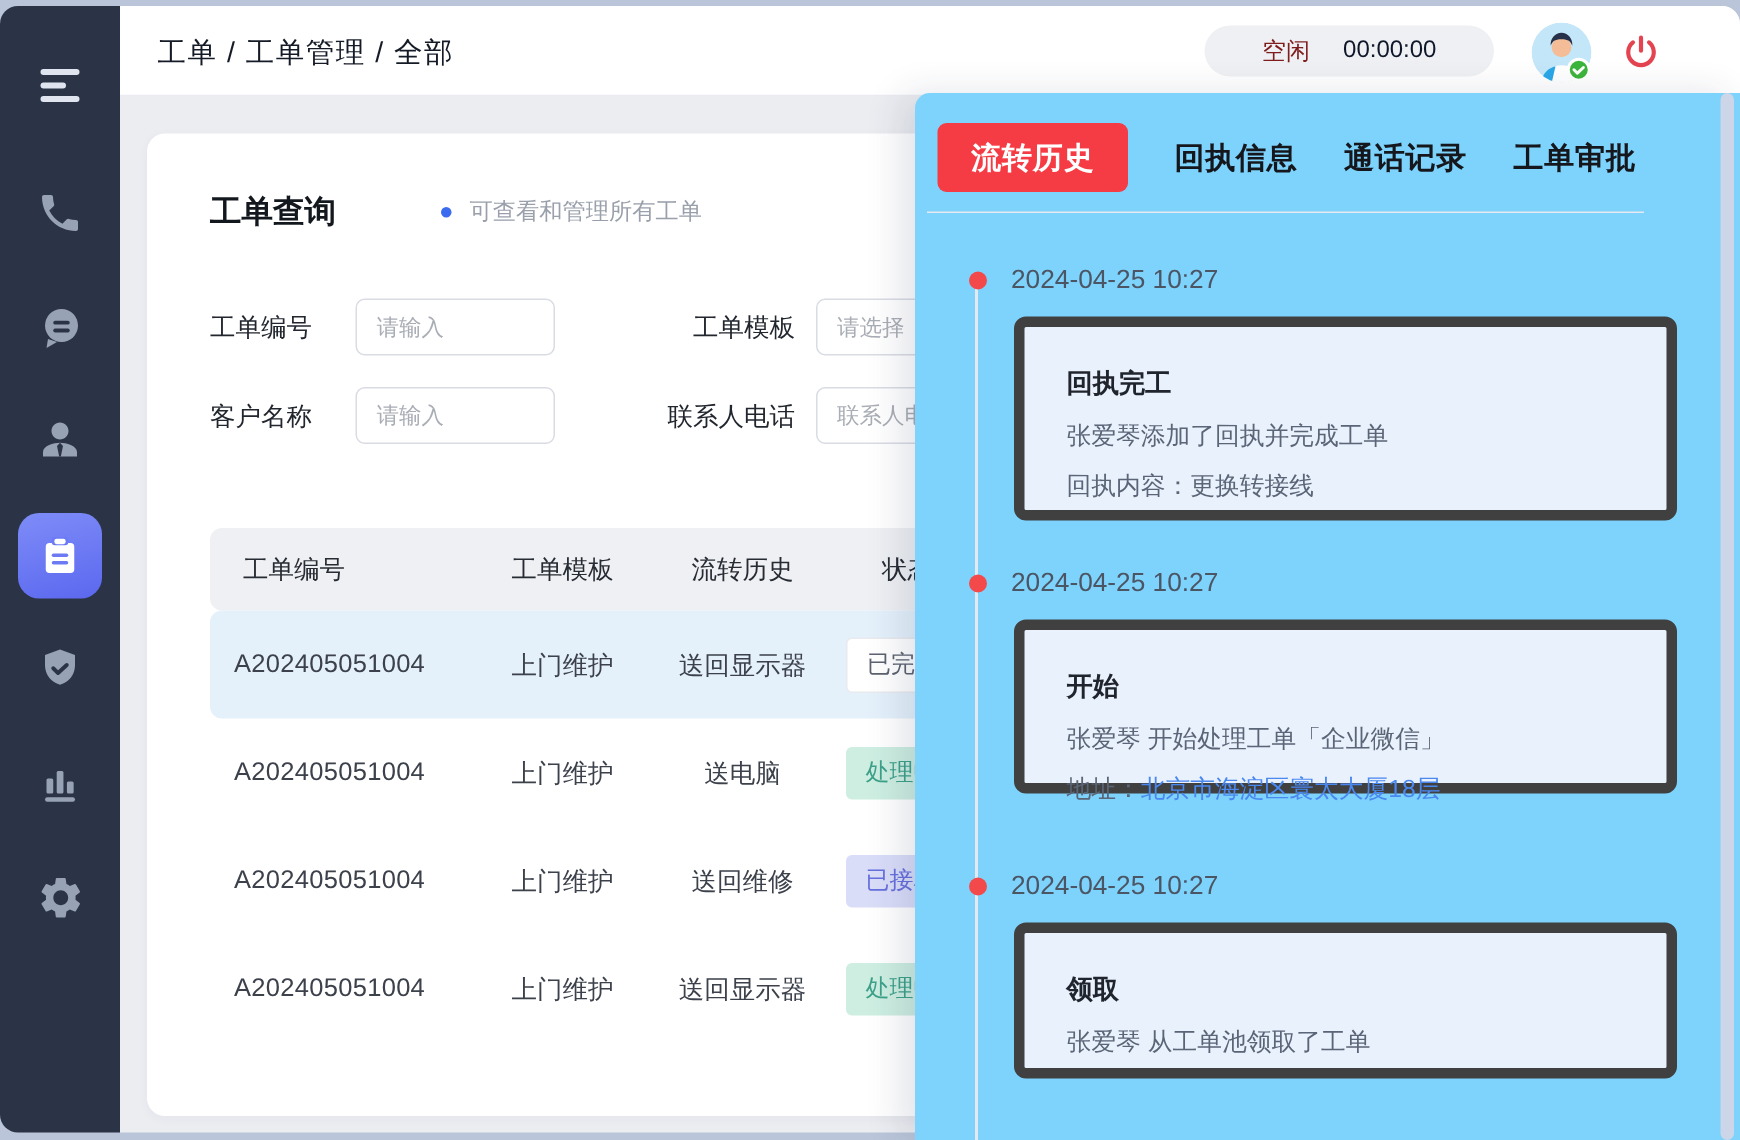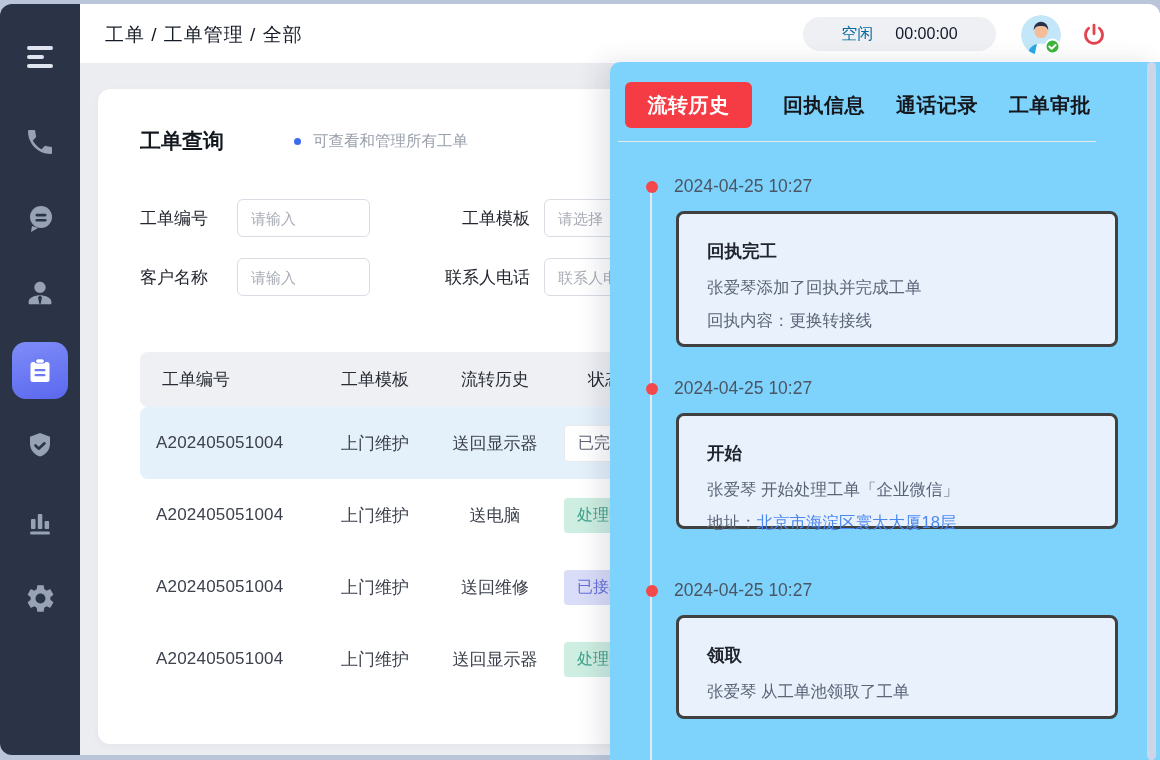--- a/index.html
+++ b/index.html
@@ -32,21 +32,21 @@
   .header {
     position:absolute; left:80px; top:0; width:1080px; height:60px;
     background:#ffffff; border-radius:0 12px 0 0; border-bottom:1px solid #eaecf1;
   }
   .breadcrumb { position:absolute; left:25px; top:18px; font-size:19px; color:#141a26; letter-spacing:1px; }
   .status-pill {
     position:absolute; left:723px; top:13px; width:193px; height:34px;
     background:#eff0f3; border-radius:17px; display:flex; align-items:center;
     justify-content:center; gap:22px; font-size:16px;
   }
-  .status-pill .idle { color:#0369a1; }
+  .status-pill .idle { color:#7f1d1d; }
   .status-pill .timer { color:#0f172a; }
   .avatar-wrap { position:absolute; left:941px; top:11px; width:40px; height:40px; cursor:pointer; }
   .power-btn { position:absolute; left:1000px; top:17px; width:28px; height:28px; cursor:pointer; }
   
   .main-card {
     position:absolute; left:98px; top:85px; width:1012px; height:655px;
     background:#ffffff; border-radius:12px; box-shadow:0 2px 8px rgba(40,60,100,.04);
   }
   .card-title-row { position:absolute; left:42px; top:38px; display:flex; align-items:center;text-align:right; }
   .card-title { font-size:21px; font-weight:bold; color:#13181f; }
@@ -96,21 +96,21 @@
     width:127px; height:46px; border:none; border-radius:6px; cursor:pointer;
     font-family:inherit; letter-spacing:.5px;
   }
   .tab { font-size:20px; font-weight:bold; color:#15171c; cursor:pointer; letter-spacing:.5px; }
   .tabs-divider { position:absolute; left:8px; top:79px; width:478px; height:1px; background:#e6e9f0; }
   .timeline-line { position:absolute; left:40px; top:130px; width:2px; height:586px; background:#e4e9f1; }
   .tl-dot { position:absolute; left:36px; width:12px; height:12px; border-radius:50%; background:#f4494b; }
   .tl-date { position:absolute; left:64px; font-size:17.5px; color:#4c5564; }
   .tl-card {
     position:absolute; left:66px; width:442px; background:#e9f1fc;
-    border:3px solid #404040; border-radius:8px; padding:25px 28px 12px 28px;
+    border:7px solid #404040; border-radius:8px; padding:25px 28px 12px 28px;
   }
   .tl-card h4 { font-size:17.5px; color:#20242c; margin-bottom:8px; }
   .tl-card p { font-size:16.5px; color:#5a6577; line-height:33px; }
   .tl-link { color:#4a88f0; cursor:pointer; }
   .panel-scrollbar {
     position:absolute; right:4px; top:0; width:9px; height:698px;
     background:#ccd6e8; border-radius:5px; cursor:pointer;
   }
 </style>
 </head>

